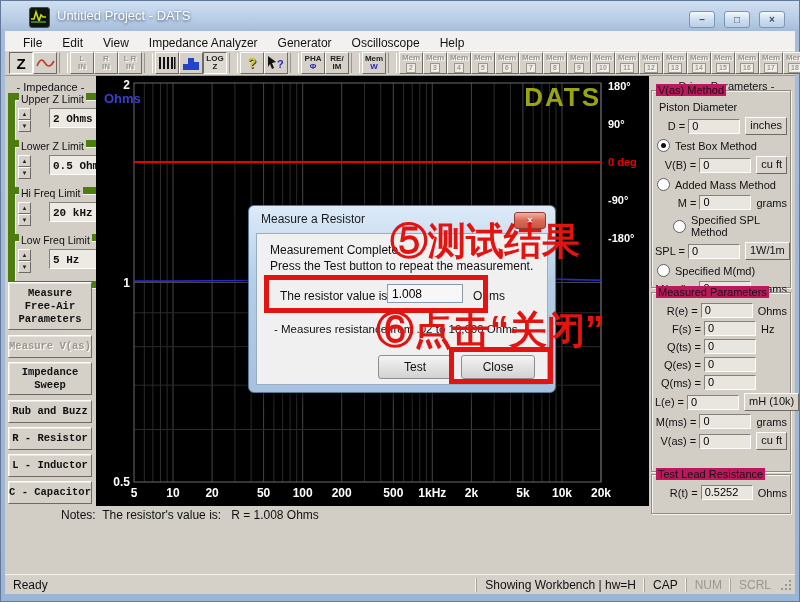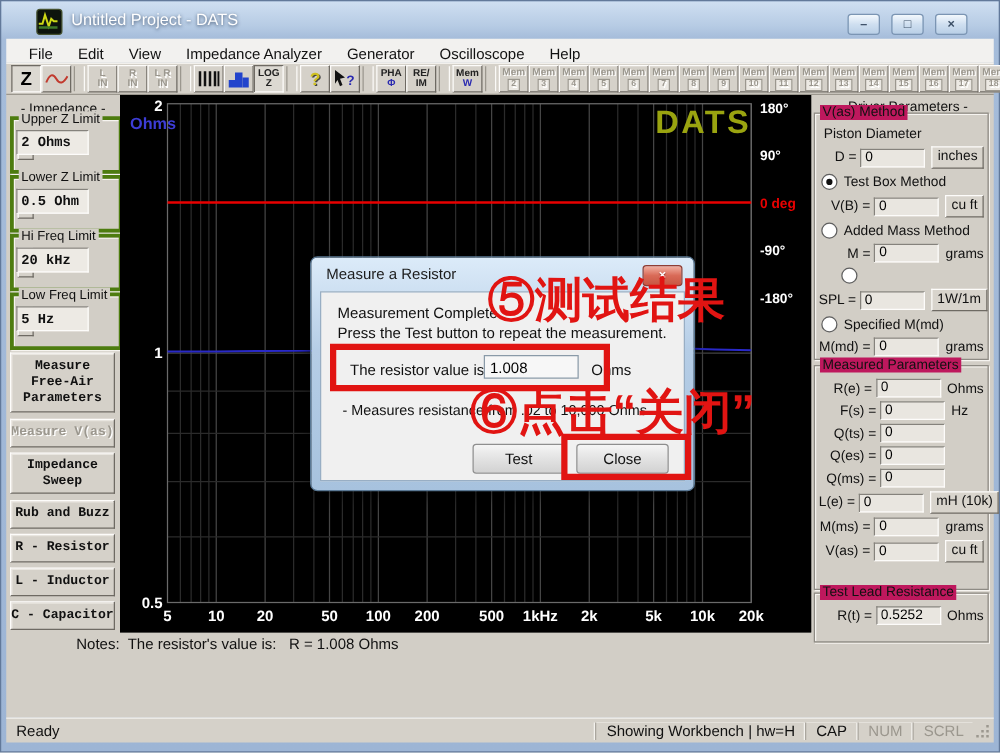--- a/index.html
+++ b/index.html
@@ -2,21 +2,21 @@
 <html><head>
 <meta charset="utf-8">
 <style>
   html,body{margin:0;padding:0;}
   body{width:800px;height:602px;position:relative;overflow:hidden;
        font-family:"Liberation Sans",sans-serif;font-size:12px;color:#111;
        background:#a9c0dc;}
   
   .frame{position:absolute;inset:0;border:1px solid #62799a;
          background:linear-gradient(180deg,#cfdff1 0px,#b6cbe4 20px,#a5bcda 30px,#9db5d5 100%);}
-  .titlebar{position:absolute;left:0;top:0;right:11px;height:30px;}
+  .titlebar{position:absolute;left:0;top:0;right:0;height:30px;}
   .app-icon{position:absolute;left:28px;top:6px;width:19px;height:19px;border-radius:3px;
             background:#0d140d;border:1px solid #44502e;}
   .title-text{position:absolute;left:56px;top:7px;color:#fff;font-size:13px;
               text-shadow:0 1px 3px rgba(20,40,70,.8);}
   .win-btns{position:absolute;top:10px;right:14px;display:flex;gap:9px;}
   .win-btn{width:24px;height:15px;border:1px solid #7b95b3;border-radius:3px;
            background:linear-gradient(#f3f8fd,#cfdff0 50%,#b9cfe6);
            display:flex;align-items:center;justify-content:center;
            font-size:10px;line-height:10px;color:#3c4f66;font-weight:bold;}
   
@@ -35,27 +35,27 @@
   .t2 .l2{font-size:8px;}
   .t2.dis{color:#9b978e;text-shadow:1px 1px 0 #fff;}
   .membox{border:1px solid #9b978e;padding:0 2px;font-size:7px;line-height:8px;margin-top:1px;color:#9b978e;background:#ece9e3;}
   .zglyph{font-size:15px;font-weight:bold;color:#000;}
   .helpglyph{font-size:14px;font-weight:900;color:#cfc020;text-shadow:1px 1px 0 #444;}
   
   .main{position:absolute;left:4px;right:4px;top:75px;bottom:27px;background:#d2cec6;}
   
   .left-panel{position:absolute;left:0;top:0;width:91px;height:100%;}
   .panel-header{position:absolute;left:0;width:100%;text-align:center;font-size:11px;color:#111;}
-  .lgroup{position:absolute;left:3px;width:84px;height:40px;border:3px solid #4d7c0f;
+  .lgroup{position:absolute;left:3px;width:84px;height:40px;border:7px solid #4d7c0f;
           box-shadow:inset 1px 1px 0 #f6f4f0,1px 1px 0 #f6f4f0;}
   .lgroup .legend{position:absolute;top:-7px;left:4px;background:#d2cec6;padding:0 2px;font-size:10.5px;white-space:nowrap;}
   .spin{position:absolute;left:3px;top:8px;width:13px;height:24px;display:flex;flex-direction:column;}
   .spinbtn{flex:1;border:1px solid;border-color:#fdfcfa #6e6a63 #6e6a63 #fdfcfa;background:#d5d1c9;
            font-size:6px;line-height:10px;text-align:center;color:#222;}
-  .lfield{position:absolute;left:2px;top:8px;width:58px;height:20px;line-height:20px;
+  .lfield{position:absolute;left:34px;top:8px;width:58px;height:20px;line-height:20px;
           border:1px solid;border-color:#85827c #fdfcfa #fdfcfa #85827c;background:#edeae4;
           font-family:"Liberation Mono",monospace;font-weight:bold;font-size:11px;padding-left:3px;box-sizing:border-box;}
   .lbtn{position:absolute;left:3px;width:84px;border:1px solid;border-color:#fdfcfa #6e6a63 #6e6a63 #fdfcfa;
         background:#d5d1c9;box-shadow:inset 1px 1px 0 #e9e6e0;
         font-family:"Liberation Mono",monospace;font-weight:bold;font-size:10.5px;line-height:13px;
         display:flex;align-items:center;justify-content:center;text-align:center;white-space:pre-line;box-sizing:border-box;}
   .lbtn.dis{color:#9b978e;text-shadow:1px 1px 0 #fff;}
   
   .chart{position:absolute;left:91px;top:0;width:553px;height:430px;background:#000;}
   .chart svg{font-family:"Liberation Sans",sans-serif;}
@@ -484,20 +484,21 @@
               <span class="radio"></span>
               <span>Added Mass Method</span>
             </div>
             <div class="rrow">
               <span class="rlabel">M =</span>
               <input class="rinput" readonly="" value="0" style="">
               <span class="runit">grams</span>
             </div>
             <div class="radiorow indent">
               <span class="radio"></span>
+              <span>Specified SPL Method</span>
             </div>
             <div class="rrow">
               <span class="rlabel">SPL =</span>
               <input class="rinput" readonly="" value="0" style="">
               <span class="unitbtn">1W/1m</span>
             </div>
             <div class="radiorow">
               <span class="radio"></span>
               <span>Specified M(md)</span>
             </div>

